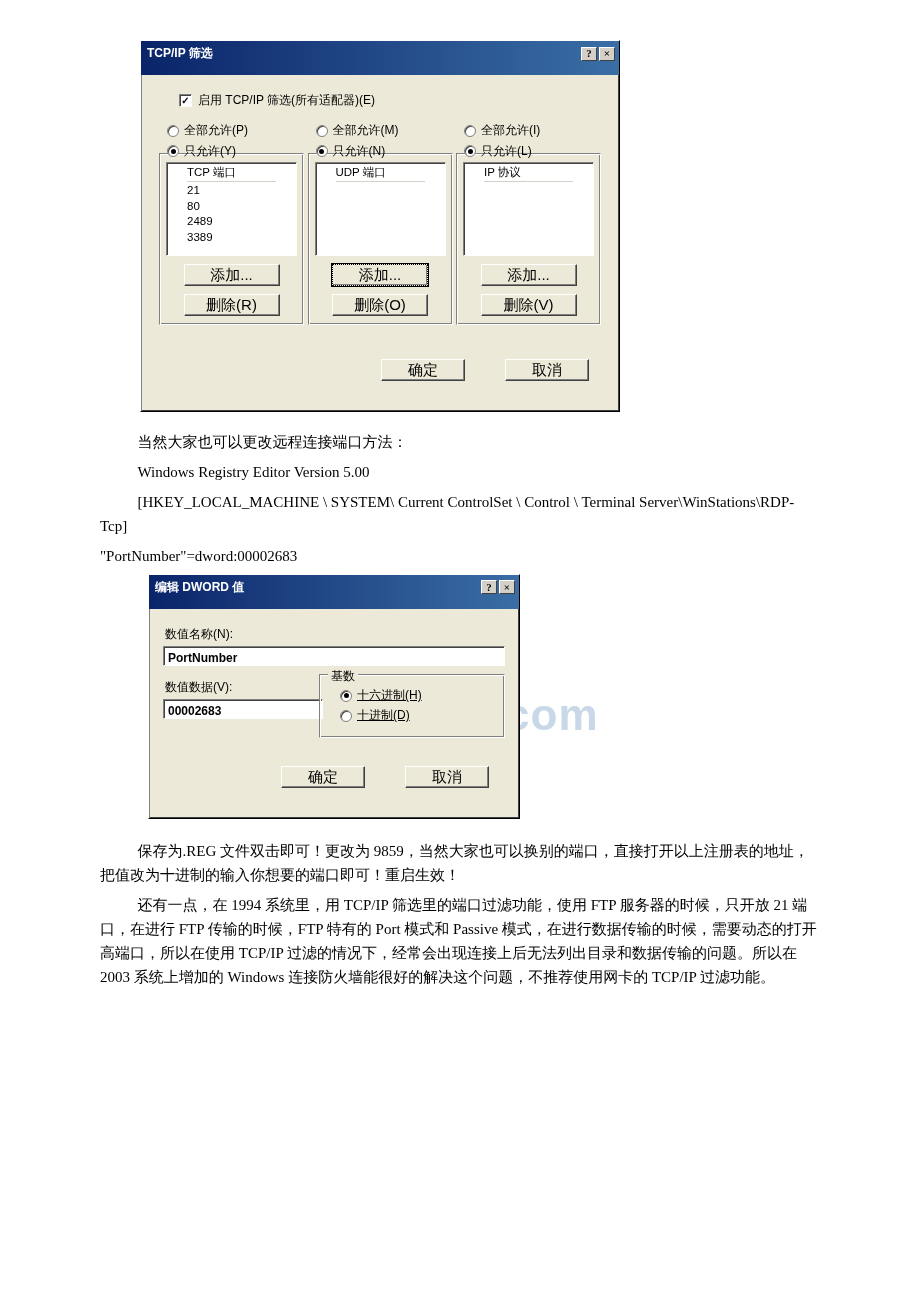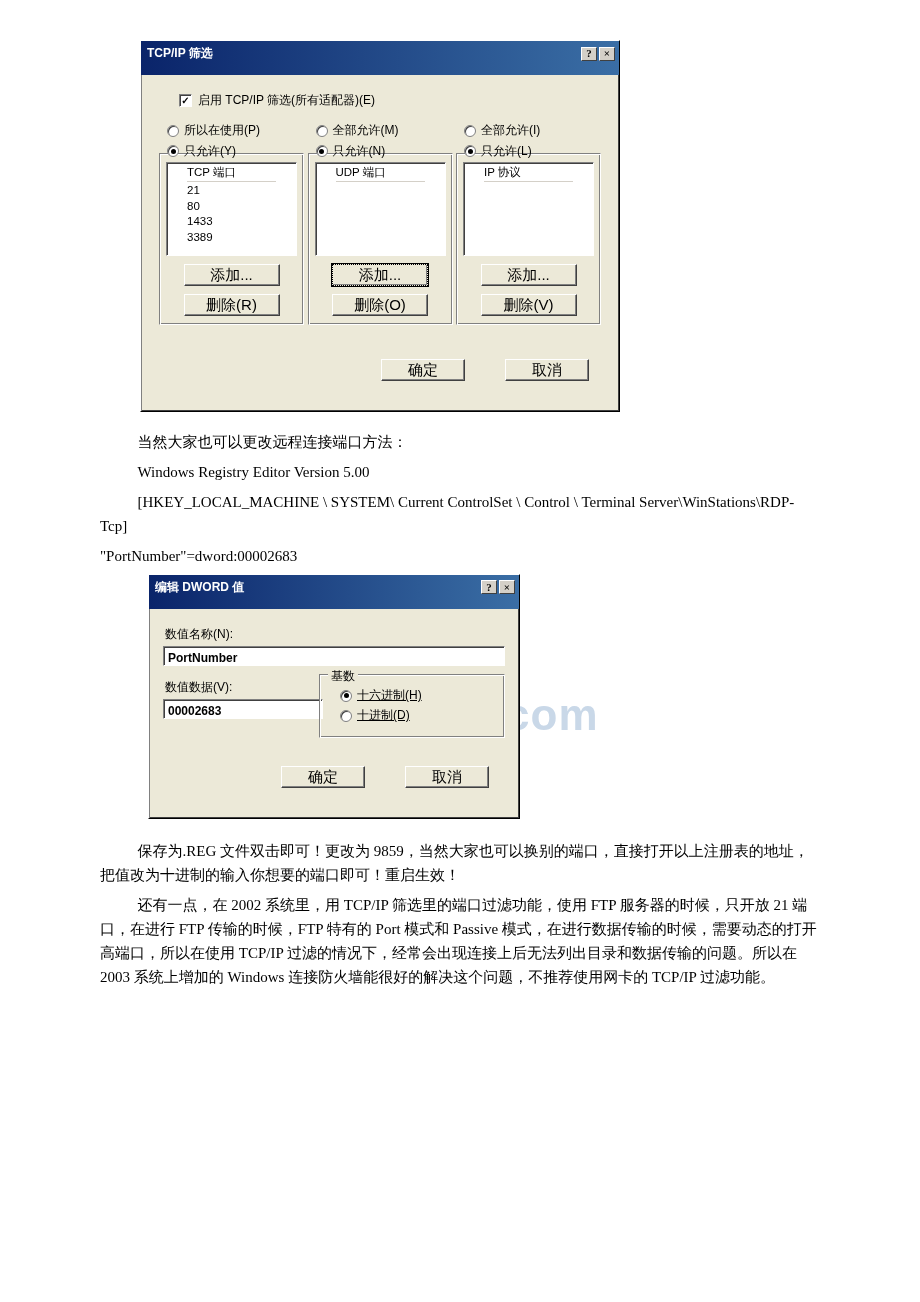--- a/index.html
+++ b/index.html
@@ -168,34 +168,34 @@
   <div class="dlg-body">
     <div class="checkbox-row">
       <span class="chk">✓</span>
       <span>启用 TCP/IP 筛选(所有适配器)(E)</span>
     </div>
     <div class="cols">
 
       <div class="col">
         <div class="radio-row">
           <span class="radio"></span>
-          <span>所以在使用(P)</span>
+          <span>全部允许(P)</span>
         </div>
         <div class="radio-row">
           <span class="radio">
               <span class="dot"></span>
             </span>
           <span>只允许(Y)</span>
         </div>
         <div class="groupbox">
           <div class="listbox">
             <div class="list-hdr">TCP 端口</div>
             <div>21</div>
             <div>80</div>
-            <div>1433</div>
+            <div>2489</div>
             <div>3389</div>
           </div>
           <div class="win-btn">添加...</div>
           <div class="win-btn">删除(R)</div>
         </div>
       </div>
 
       <div class="col">
         <div class="radio-row">
           <span class="radio"></span>
@@ -283,14 +283,14 @@
     </div>
     <div class="btn-row" style="padding:12px 0 2px 0">
       <div class="win-btn">确定</div>
       <div class="win-btn">取消</div>
     </div>
   </div>
 </div>
 
 <div class="content">
   <p>保存为.REG 文件双击即可！更改为 9859，当然大家也可以换别的端口，直接打开以上注册表的地址，把值改为十进制的输入你想要的端口即可！重启生效！</p>
-  <p>还有一点，在 2002 系统里，用 TCP/IP 筛选里的端口过滤功能，使用 FTP 服务器的时候，只开放 21 端口，在进行 FTP 传输的时候，FTP 特有的 Port 模式和 Passive 模式，在进行数据传输的时候，需要动态的打开高端口，所以在使用 TCP/IP 过滤的情况下，经常会出现连接上后无法列出目录和数据传输的问题。所以在 2003 系统上增加的 Windows 连接防火墙能很好的解决这个问题，不推荐使用网卡的 TCP/IP 过滤功能。</p>
+  <p>还有一点，在 1994 系统里，用 TCP/IP 筛选里的端口过滤功能，使用 FTP 服务器的时候，只开放 21 端口，在进行 FTP 传输的时候，FTP 特有的 Port 模式和 Passive 模式，在进行数据传输的时候，需要动态的打开高端口，所以在使用 TCP/IP 过滤的情况下，经常会出现连接上后无法列出目录和数据传输的问题。所以在 2003 系统上增加的 Windows 连接防火墙能很好的解决这个问题，不推荐使用网卡的 TCP/IP 过滤功能。</p>
 </div>
 
 </body></html>

